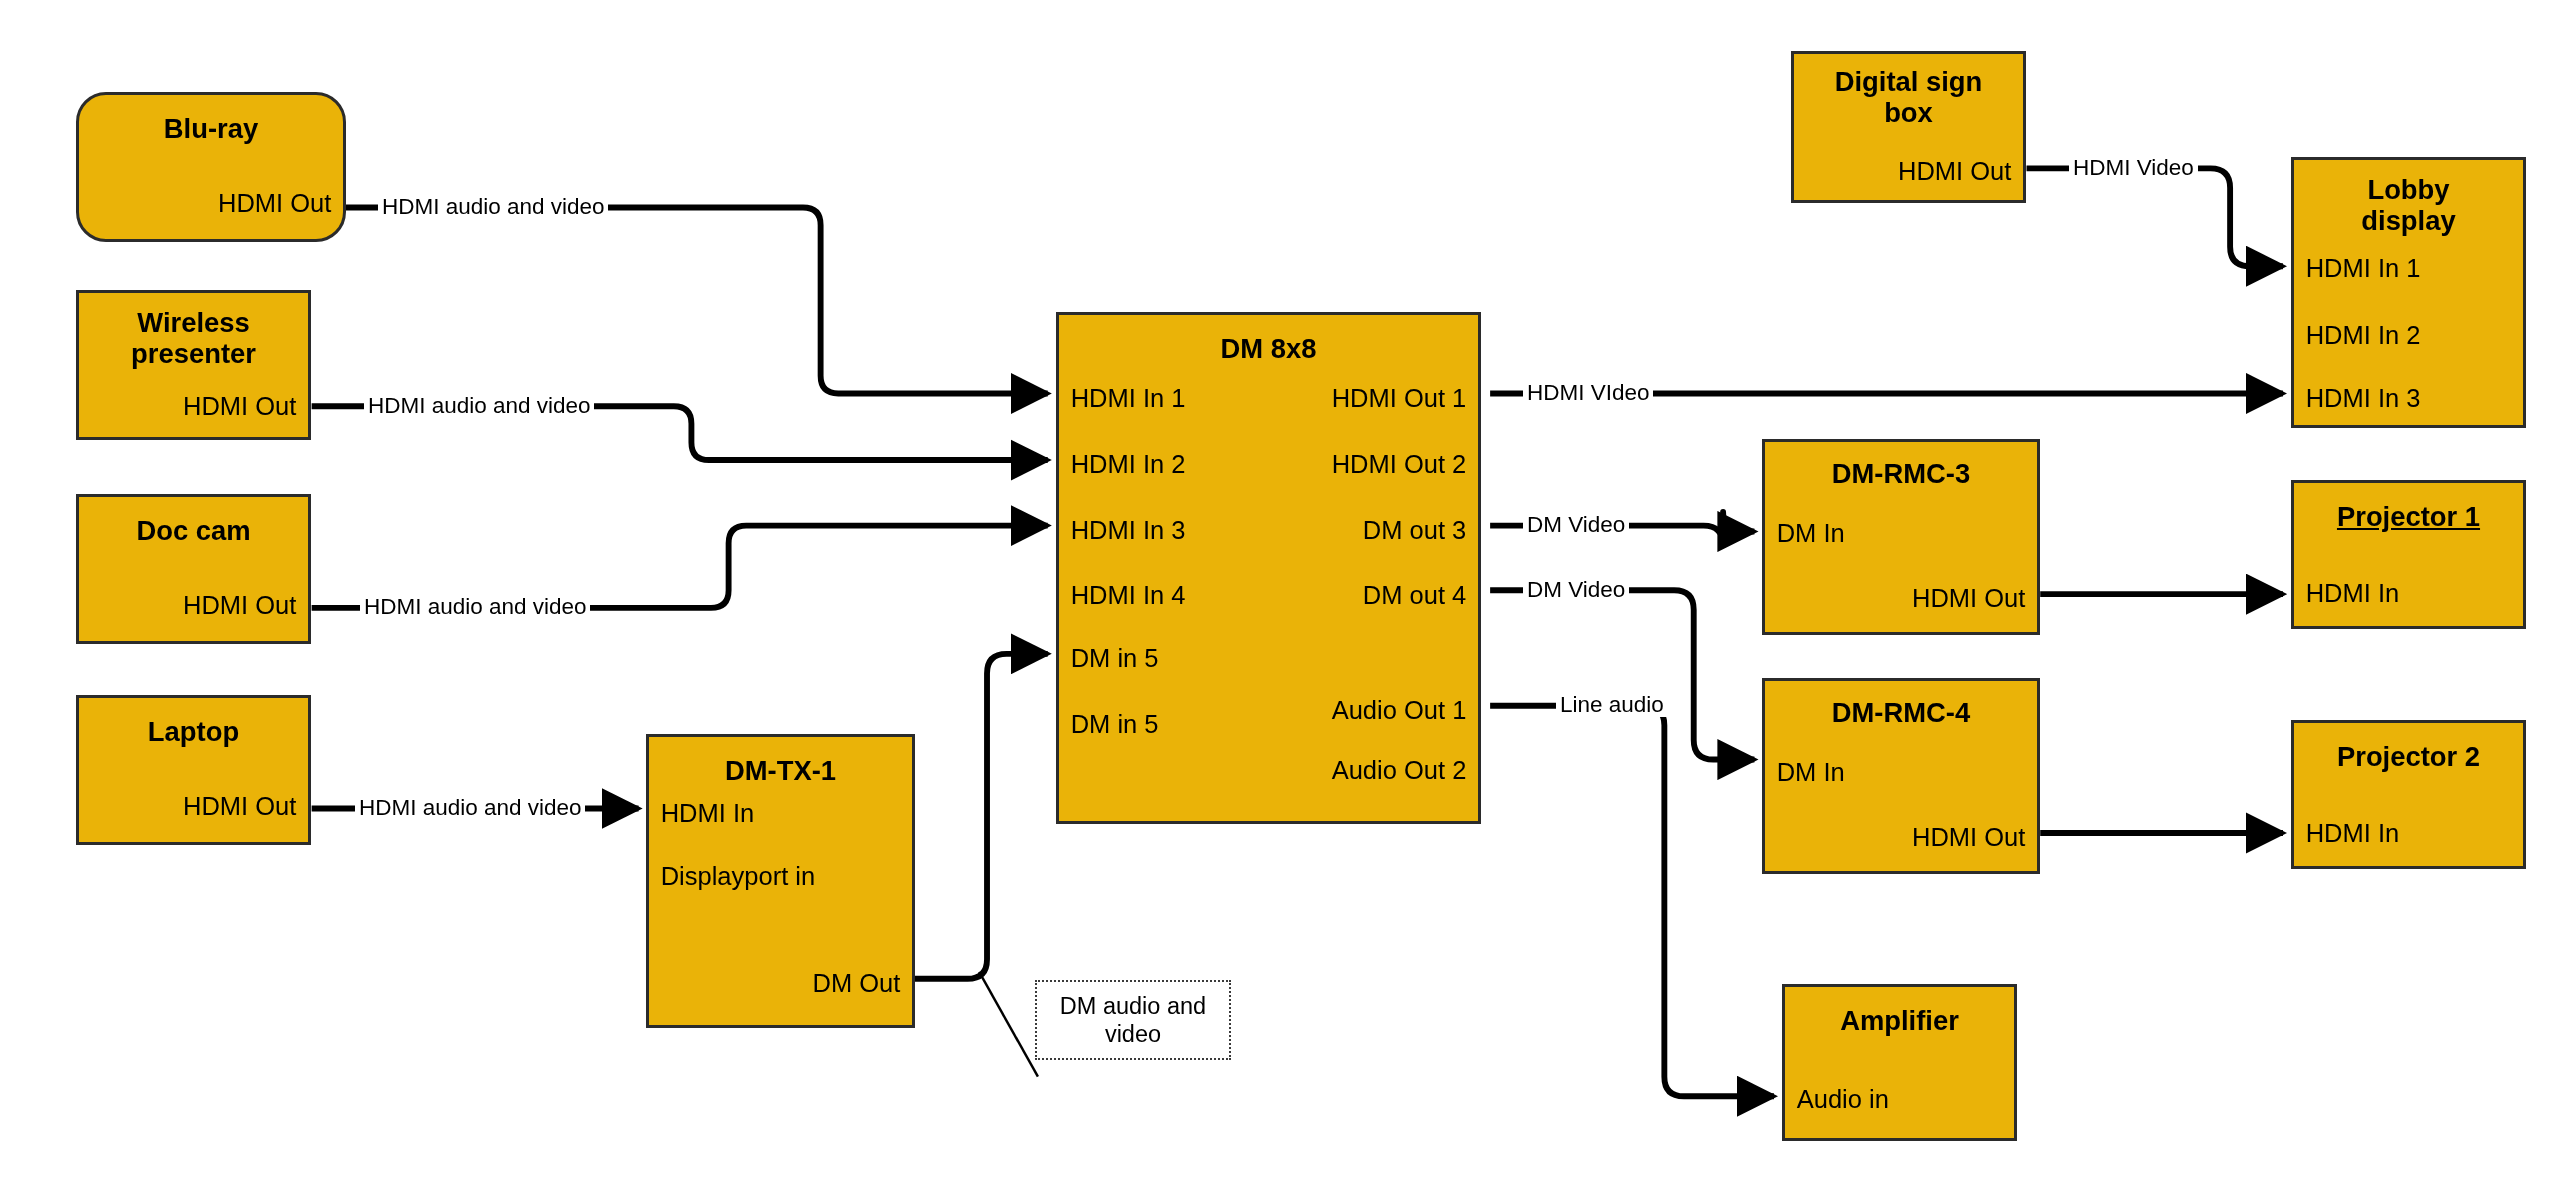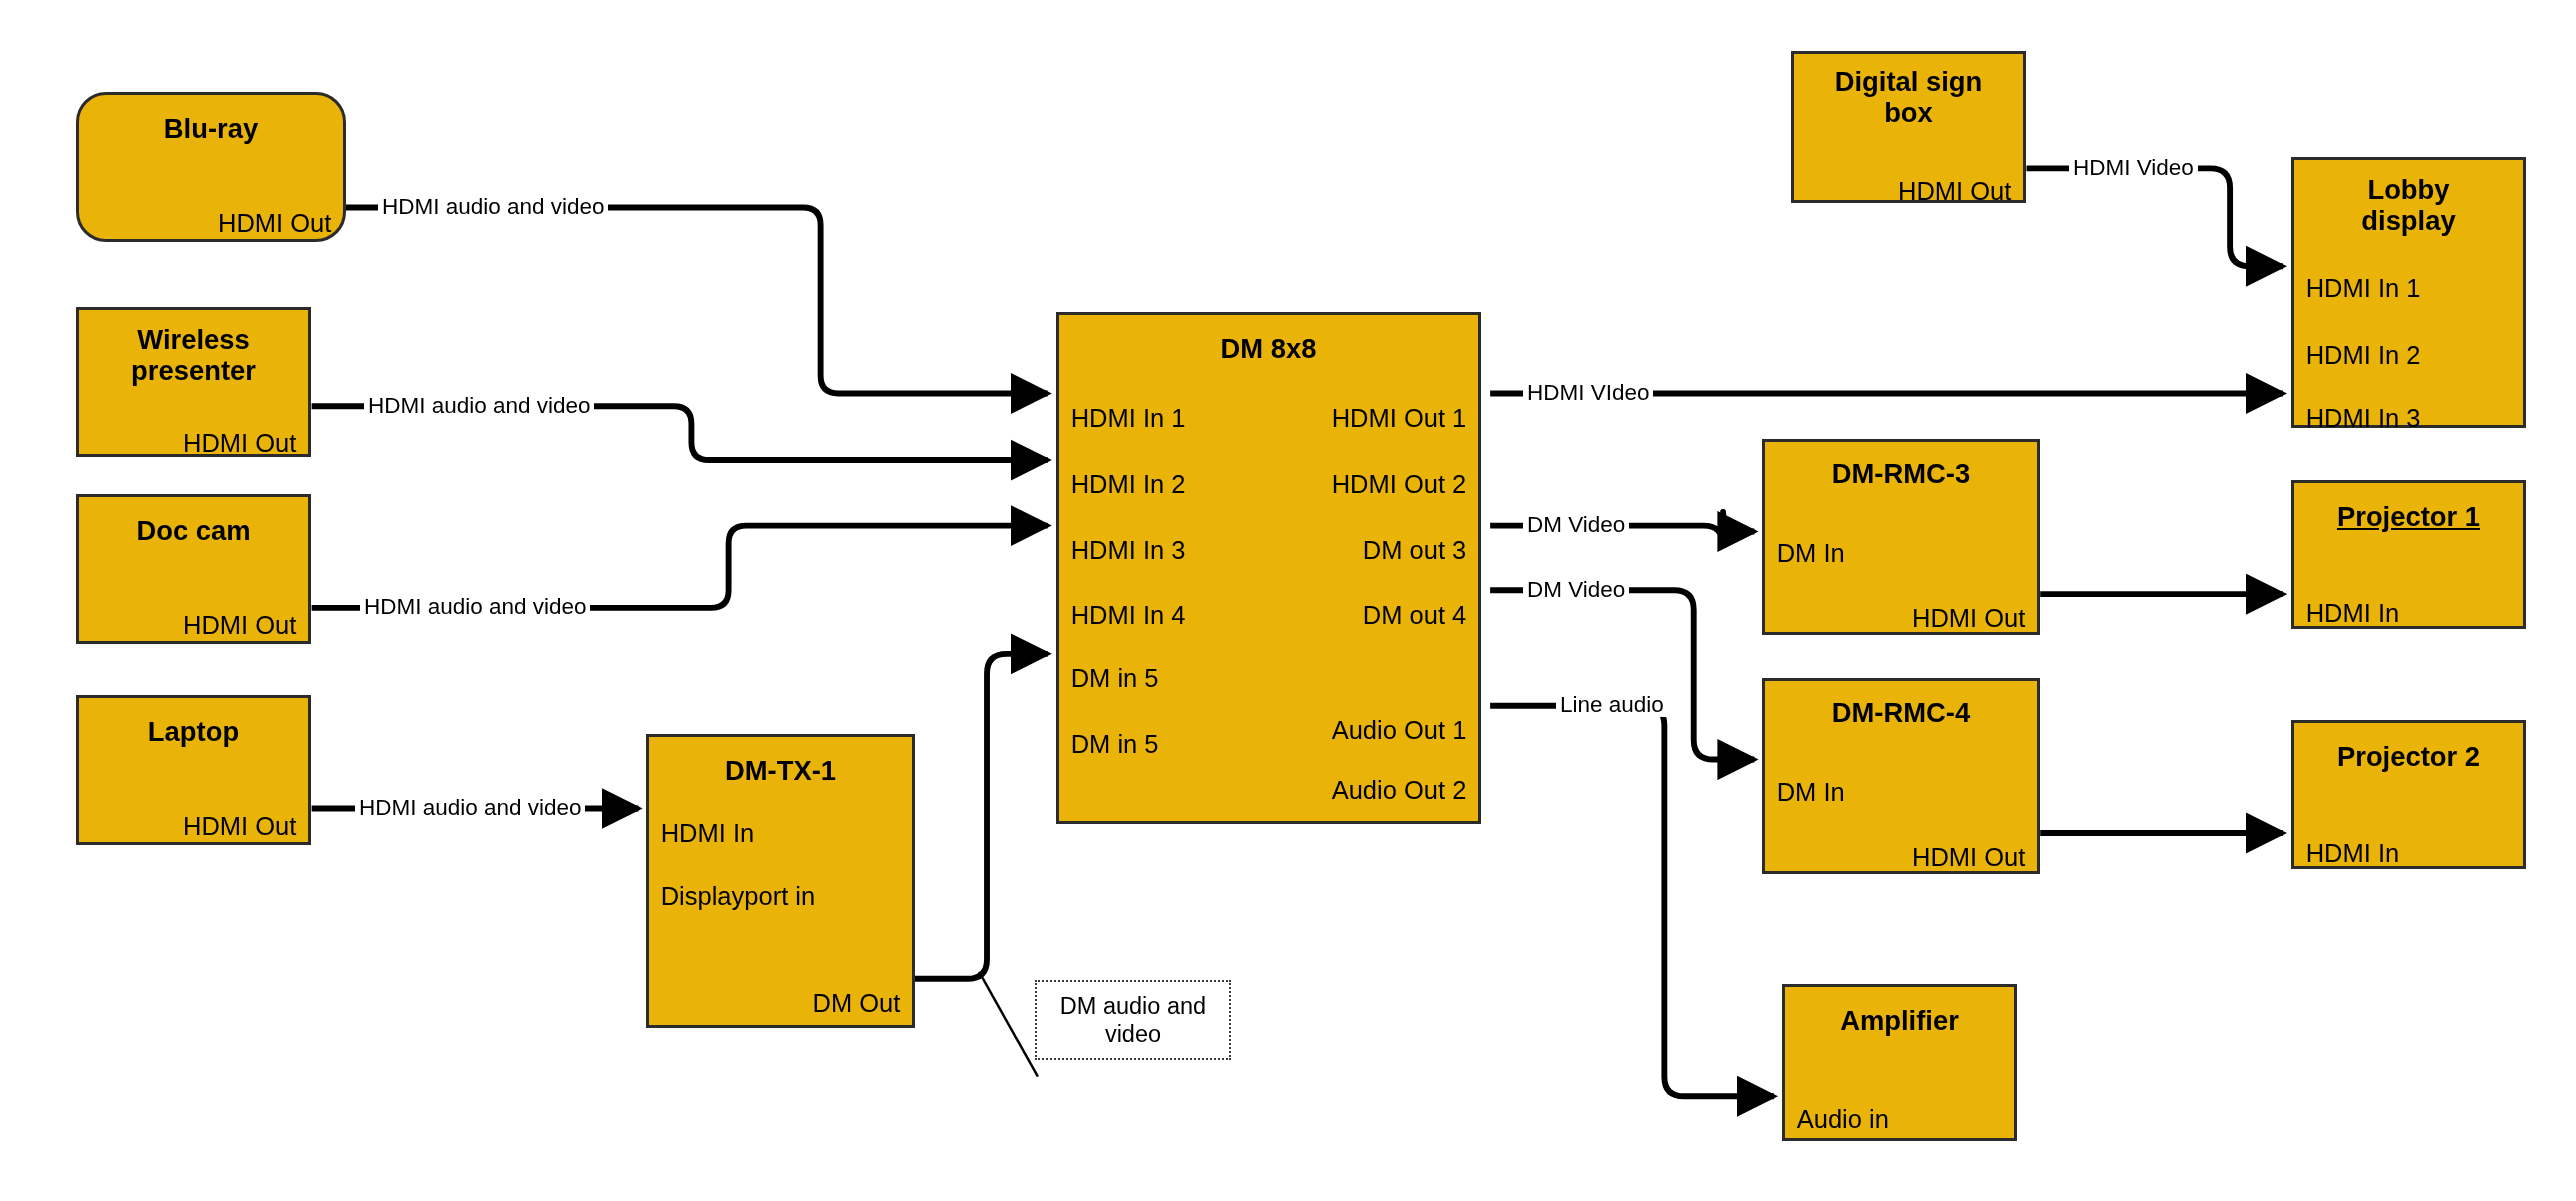--- a/index.html
+++ b/index.html
@@ -31,21 +31,20 @@
   .node-title {
     text-align: center;
     font-weight: bold;
     color: #000000;
     line-height: 1.16;
   }
   .port {
     color: #000000;
     white-space: nowrap;
     line-height: 1.1;
-    margin-top: 20px;
   }
   .port.left  { text-align: left; }
   .port.right { text-align: right; }
   .edge-label {
     position: absolute;
     color: #000000;
     white-space: nowrap;
     background: #ffffff;
     padding: 0 3.9px;
     line-height: 1;
@@ -123,21 +122,21 @@
 
   <div class="edge-label" style="left:1523px; top:579px; font-size:22.5px;">DM Video</div>
 
   <div class="edge-label" style="left:1556px; top:694px; font-size:22.5px;">Line audio</div>
 
   <div class="node-box" style="left:76px; top:92px; width:270px; height:150px;border-radius:30px;">
     <div class="node-title" style="margin-top:17.6px; font-size:27.4px;">Blu-ray</div>
     <div class="port right" style="position:absolute; right:11.7px; top:94px; font-size:25.5px;">HDMI Out</div>
   </div>
 
-  <div class="node-box" style="left:76px; top:307px; width:235px; height:150px;">
+  <div class="node-box" style="left:76px; top:290px; width:235px; height:150px;">
     <div class="node-title" style="margin-top:13.7px; font-size:27.4px;">Wireless</div>
     <div class="node-title" style="font-size:27.4px;">presenter</div>
     <div class="port right" style="position:absolute; right:11.7px; top:99px; font-size:25.5px;">HDMI Out</div>
   </div>
 
   <div class="node-box" style="left:76px; top:494px; width:235px; height:150px;">
     <div class="node-title" style="margin-top:17.6px; font-size:27.4px;">Doc cam</div>
     <div class="port right" style="position:absolute; right:11.7px; top:94px; font-size:25.5px;">HDMI Out</div>
   </div>
 

